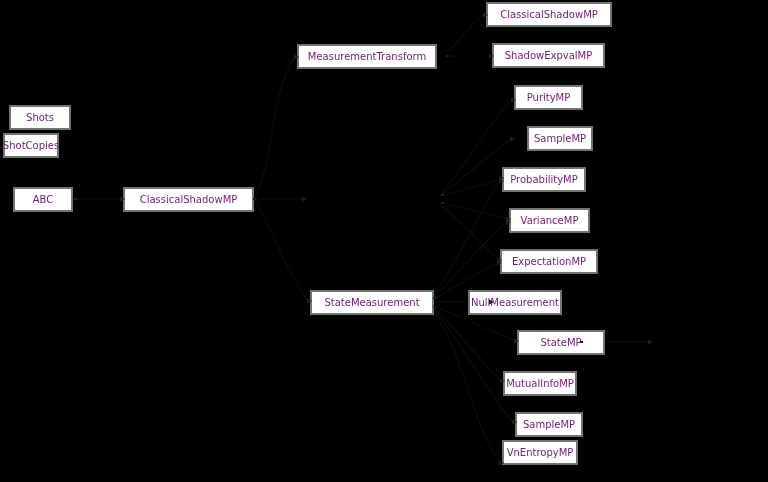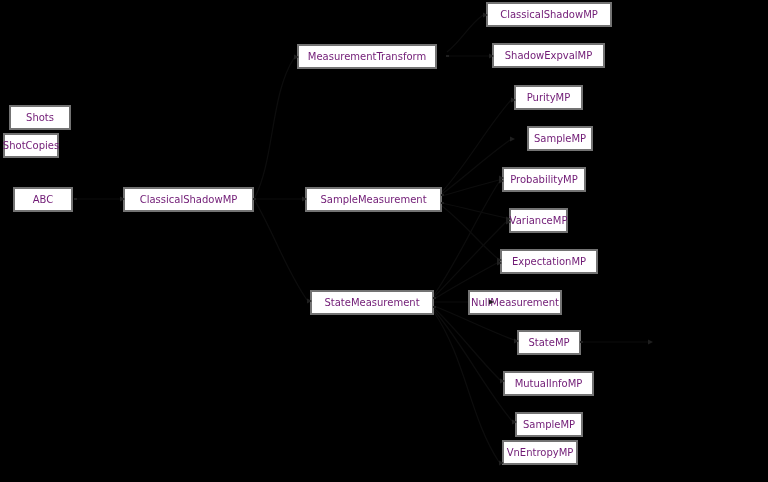--- a/index.html
+++ b/index.html
@@ -46,32 +46,31 @@
     <path class="edge" d="M434,310 C464,346 484,387 512,421"></path>
     <path class="edge" d="M434,312 C466,360 470,418 499,462"></path>
     <path class="edge" d="M581,342 C604,342 625,342 648,342"></path>
   </svg>
 
   <div class="node" style="left:9px;  top:105px; width:62px">Shots</div>
   <div class="node" style="left:3px;   top:133px; width:56px">ShotCopies</div>
   <div class="node" style="left:13px;  top:187px; width:60px">ABC</div>
   <div class="node" style="left:123px; top:187px; width:131px">ClassicalShadowMP</div>
   <div class="node" style="left:297px; top:44px;  width:140px">MeasurementTransform</div>
-  <div class="node" style="left:305px; top:187px; width:137px">SampleMeasurement</div>
   <div class="node" style="left:310px; top:290px; width:124px">StateMeasurement</div>
   <div class="node" style="left:486px; top:2px;   width:126px">ClassicalShadowMP</div>
   <div class="node" style="left:492px; top:43px;  width:113px">ShadowExpvalMP</div>
   <div class="node" style="left:514px; top:85px;  width:69px">PurityMP</div>
   <div class="node" style="left:527px; top:126px; width:66px">SampleMP</div>
   <div class="node" style="left:502px; top:167px; width:84px">ProbabilityMP</div>
-  <div class="node" style="left:509px; top:208px; width:59px">VarianceMP</div>
+  <div class="node" style="left:509px; top:208px; width:81px">VarianceMP</div>
   <div class="node" style="left:500px; top:249px; width:98px">ExpectationMP</div>
   <div class="node" style="left:468px; top:290px; width:94px">NullMeasurement</div>
-  <div class="node" style="left:517px; top:330px; width:64px">StateMP</div>
-  <div class="node" style="left:503px; top:371px; width:91px">MutualInfoMP</div>
+  <div class="node" style="left:517px; top:330px; width:88px">StateMP</div>
+  <div class="node" style="left:503px; top:371px; width:74px">MutualInfoMP</div>
   <div class="node" style="left:515px; top:412px; width:68px">SampleMP</div>
   <div class="node" style="left:502px; top:440px; width:76px">VnEntropyMP</div>
 
   <svg class="notch-layer" width="768" height="482">
     <polygon class="notch" points="125,199 120,196.5 120,201.5"></polygon>
     <polygon class="notch" points="299,57 294,54.5 294,59.5"></polygon>
     <polygon class="notch" points="307,199 302,196.5 302,201.5"></polygon>
     <polygon class="notch" points="312,301 307,298.5 307,303.5"></polygon>
     <polygon class="notch" points="488,15 483,12.5 483,17.5"></polygon>
     <polygon class="notch" points="494,56 489,53.5 489,58.5"></polygon>

